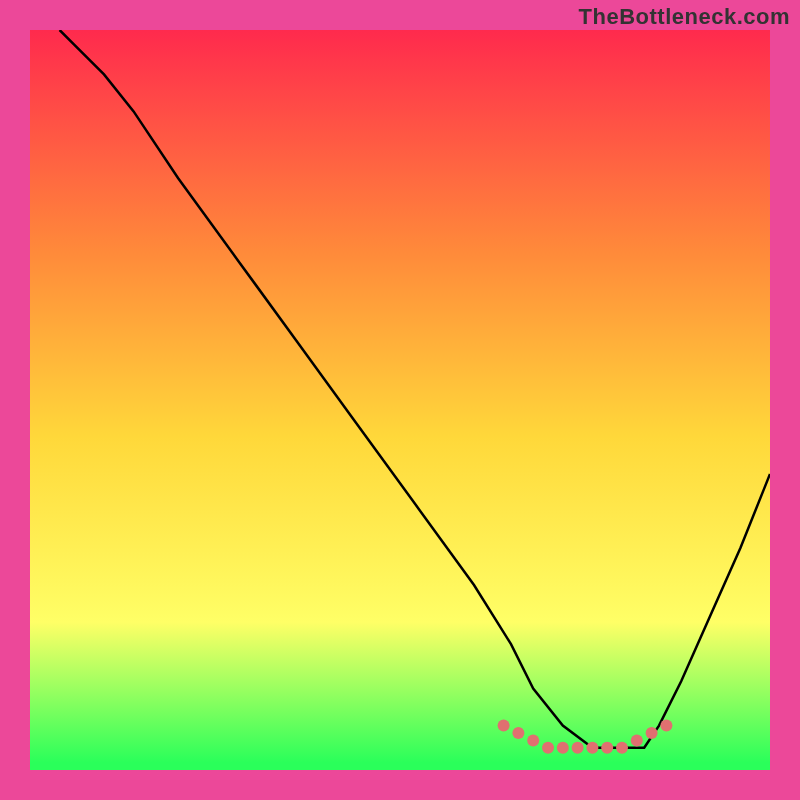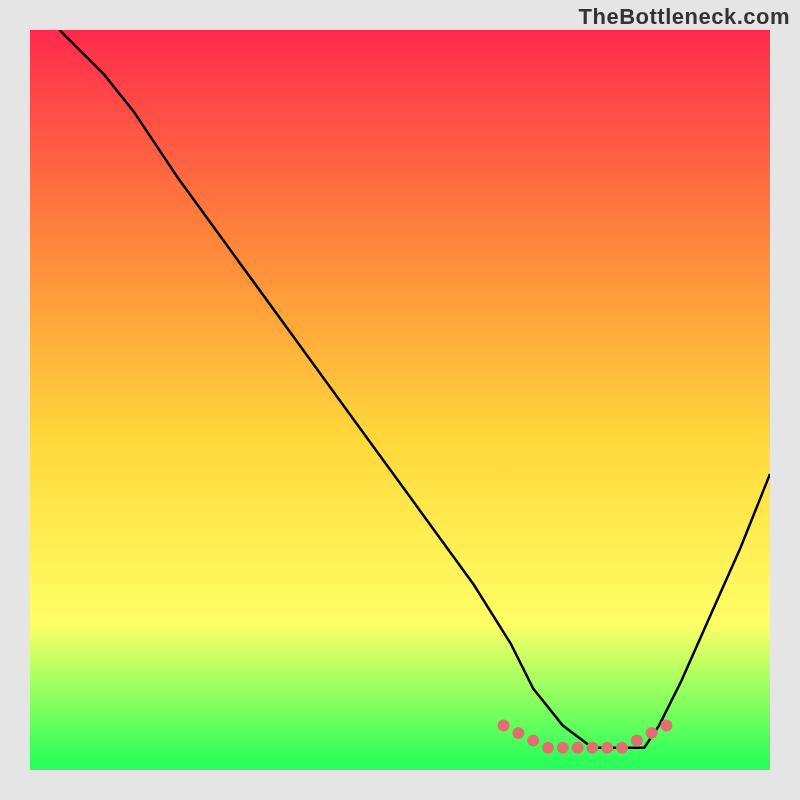--- a/index.html
+++ b/index.html
@@ -7,21 +7,21 @@
     padding: 0;
     background: #000;
     width: 800px;
     height: 800px;
     overflow: hidden;
     font-family: Arial, Helvetica, sans-serif;
   }
   .outer {
     width: 800px;
     height: 800px;
-    background: #e5e5e5;
+    background: #ec4899;
     position: relative;
   }
   .watermark {
     position: absolute;
     top: 4px;
     right: 10px;
     color: #333;
     font-size: 22px;
     font-weight: bold;
     letter-spacing: 0.5px;

